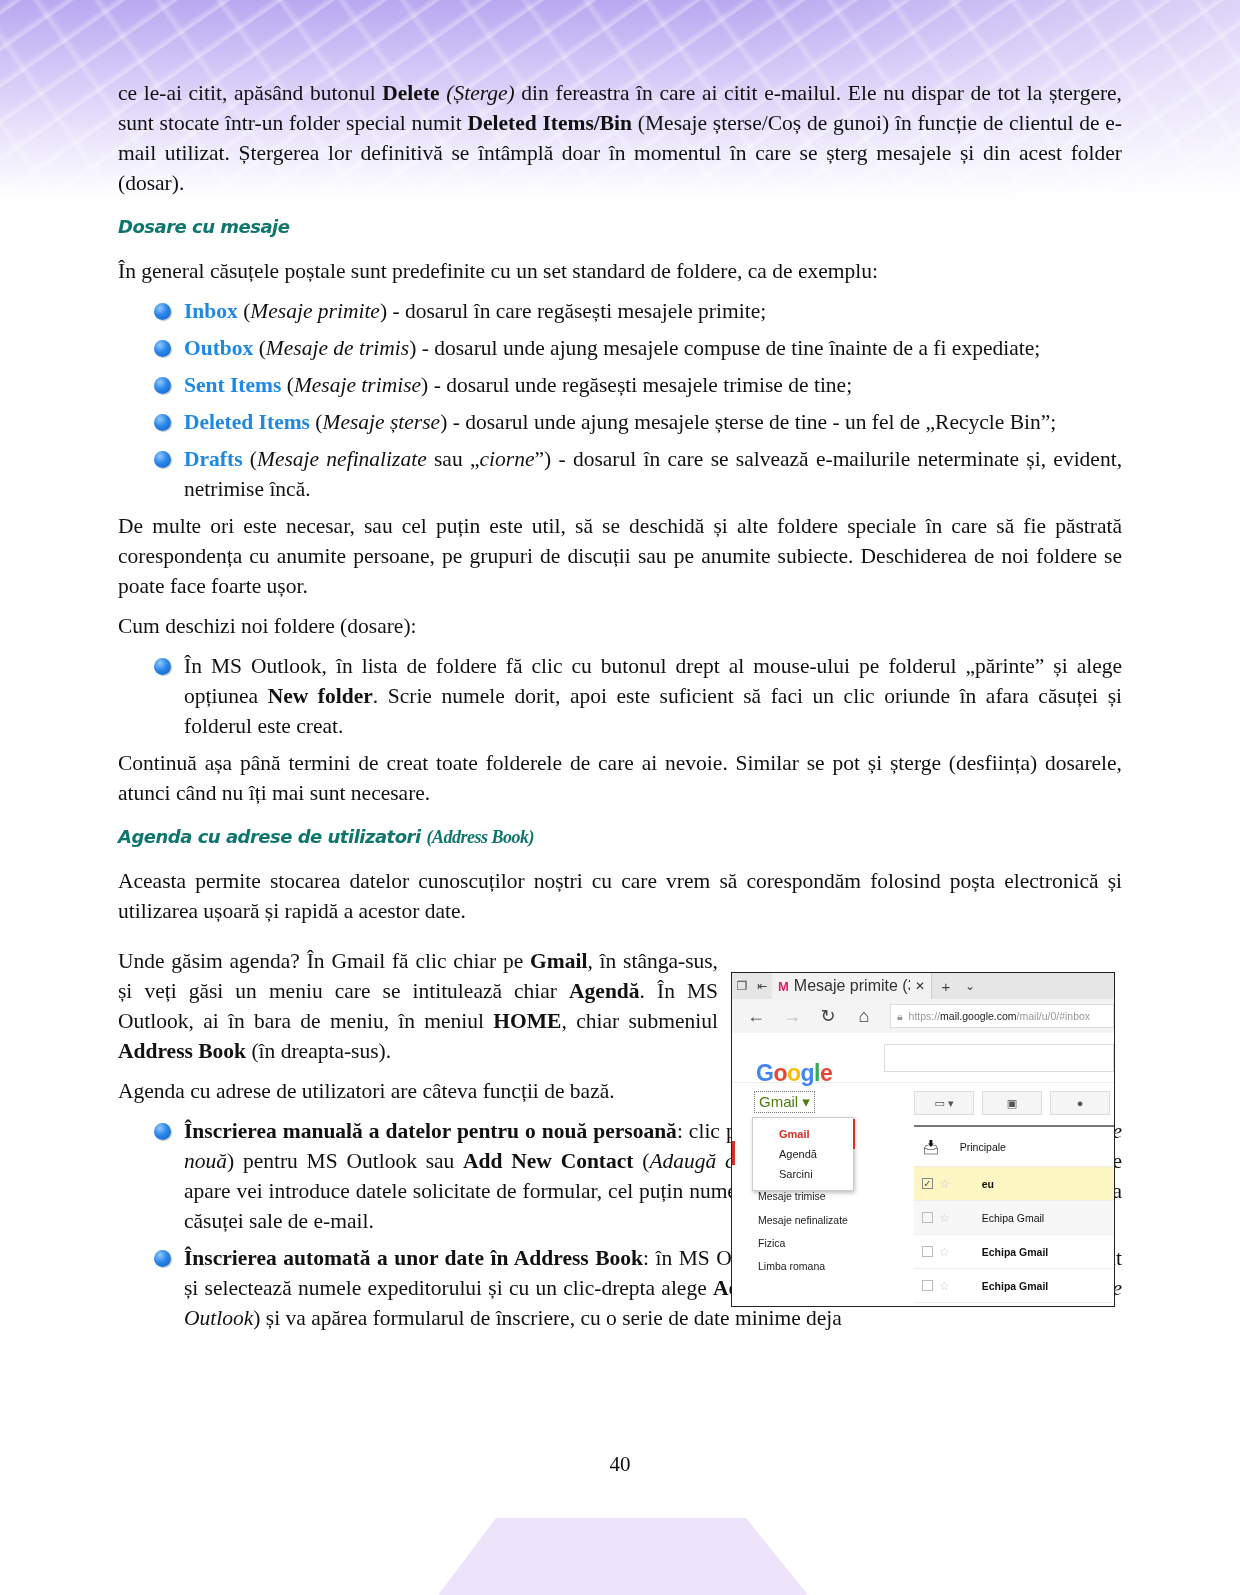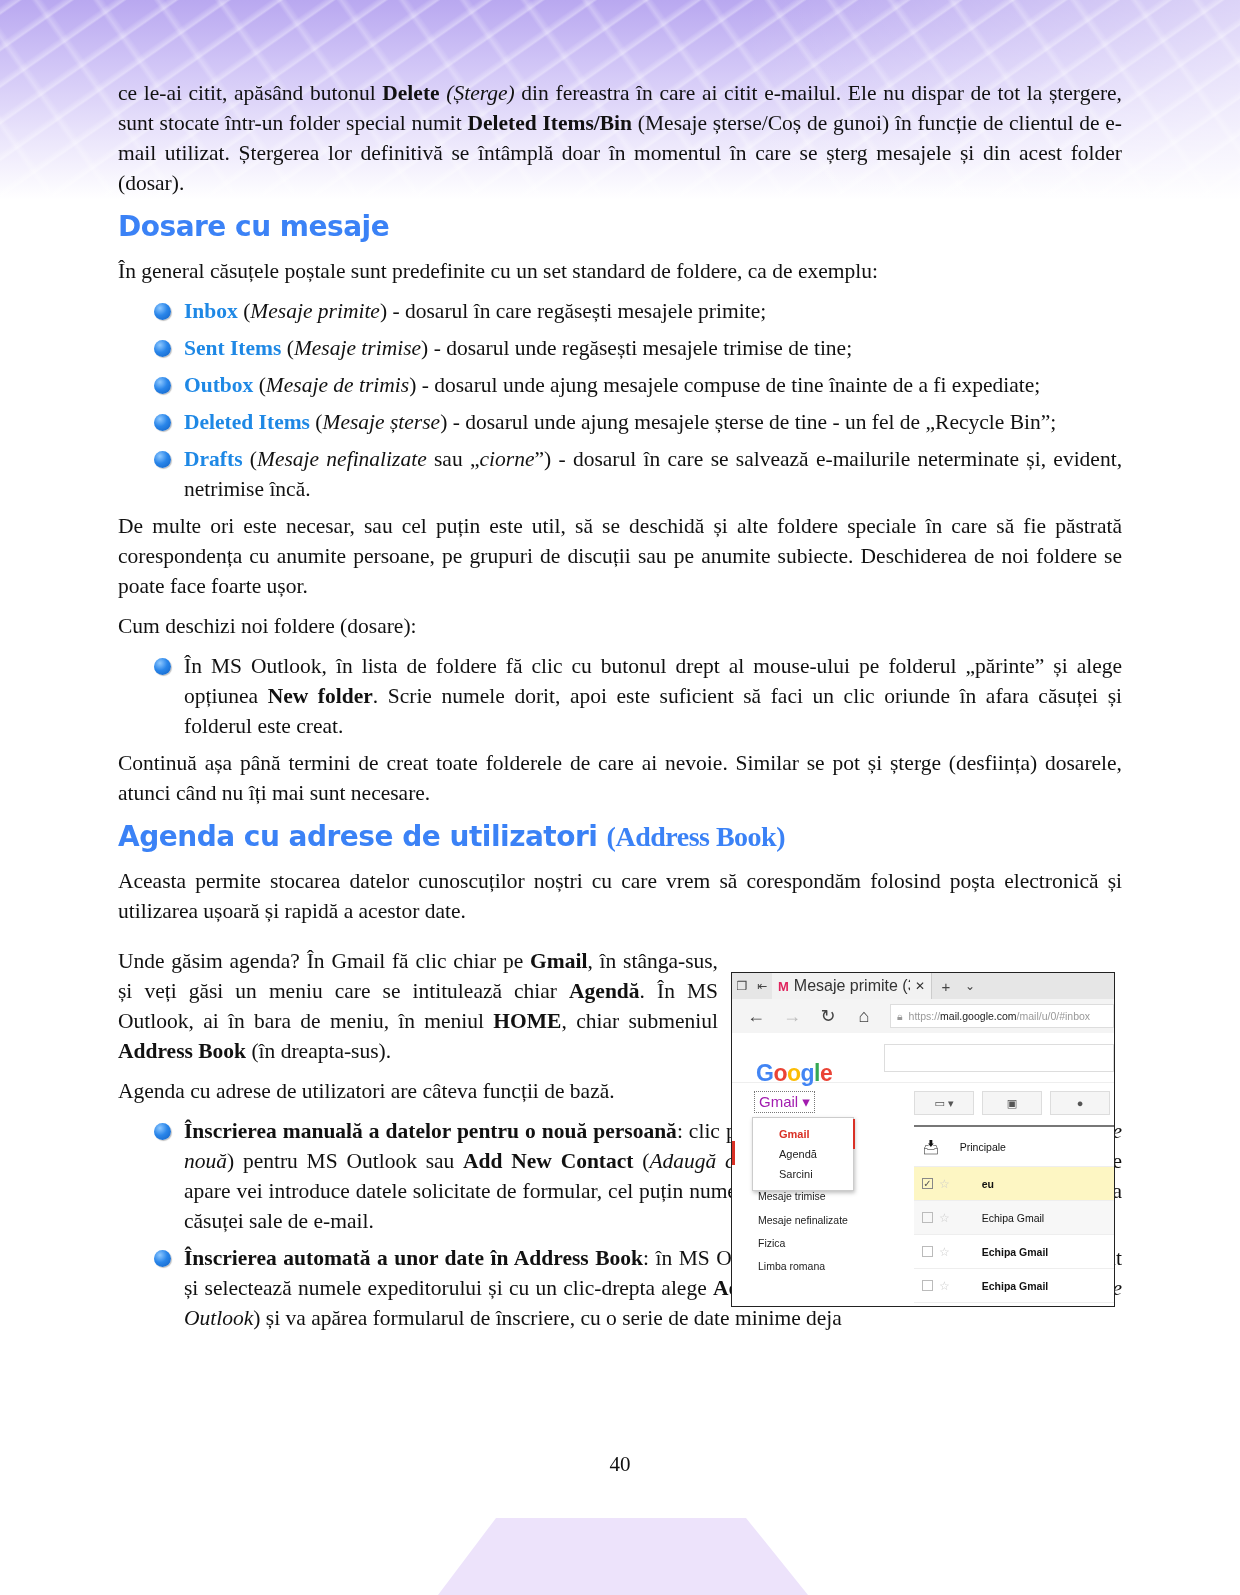--- a/index.html
+++ b/index.html
@@ -15,22 +15,22 @@
   }
   .header-bg::after {
     content: ""; position: absolute; inset: 0;
     background: linear-gradient(90deg, rgba(255,255,255,0) 0%, rgba(255,255,255,0) 60%, rgba(255,255,255,0.5) 100%);
   }
 
   .content { position: absolute; left: 118px; top: 78px; width: 1004px; font-size: 21.5px; line-height: 30px; }
   p { text-align: justify; }
   .para { margin-bottom: 10px; }
   .heading {
-    font-family: "DejaVu Sans", sans-serif; color: #3b82f6;
-    font-size: 28px; line-height: 30px; margin: 14px 0 14px 0; letter-spacing: -0.5px;
+    font-family: "DejaVu Sans", sans-serif; font-style: italic; color: #0f766e;
+    font-size: 18px; line-height: 30px; margin: 14px 0 14px 0; letter-spacing: -0.5px;
   }
   .heading .serif { font-family: "Liberation Serif", serif; font-weight: bold; }
 
   ul.bullets { list-style: none; margin-left: 36px; }
   ul.bullets li { position: relative; padding-left: 30px; margin-bottom: 7px; text-align: justify; }
   .bullet {
     position: absolute; left: 0; top: 7px; width: 17px; height: 17px; border-radius: 50%;
     background: radial-gradient(circle at 35% 30%, #8ec8ff 0%, #2a86ea 45%, #0f5fc2 100%);
     box-shadow: 1px 1px 1px rgba(0,0,0,0.25);
   }
@@ -55,21 +55,21 @@
   .addrbar { height: 34px; background: #f4f4f4; display: flex; align-items: center; gap: 0; padding-left: 6px; font-size: 18px; color: #444; }
   .nav { width: 36px; text-align: center; }
   .nav.dim { color: #bbb; }
   .url { margin-left: 8px; flex: 1; height: 24px; background: #fff; border: 1px solid #ddd; display: flex; align-items: center; padding-left: 6px; font-size: 10.5px; color: #999; gap: 6px; }
   .url b { color: #222; font-weight: normal; }
   .gheader { height: 50px; display: flex; align-items: center; border-bottom: 1px solid #eee; }
   .glogo { margin-left: 24px; font-size: 23px; font-weight: bold; letter-spacing: -0.5px; margin-top: 32px; }
   .g-b { color: #4285f4; } .g-r { color: #ea4335; } .g-y { color: #fbbc05; } .g-g { color: #34a853; }
   .gsearch { margin-left: 52px; flex: 1; height: 28px; border: 1px solid #ddd; }
   .gbody { position: relative; height: 200px; }
-  .gmail-btn { position: absolute; left: 22px; top: 8px; color: #a21caf; font-size: 15px; border: 1px dotted #777; padding: 1px 4px; }
+  .gmail-btn { position: absolute; left: 22px; top: 8px; color: #4d7c0f; font-size: 15px; border: 1px dotted #777; padding: 1px 4px; }
   .toolbar { position: absolute; left: 182px; top: 8px; display: flex; gap: 8px; }
   .tbtn { height: 24px; border: 1px solid #ddd; background: #f5f5f5; display: flex; align-items: center; justify-content: center; font-size: 11px; color: #555; }
   .menu { position: absolute; left: 20px; top: 34px; width: 102px; background: #fff; border: 1px solid #ccc; box-shadow: 1px 2px 4px rgba(0,0,0,0.25); z-index: 2; padding: 6px 0; }
   .menu div { font-size: 11px; padding: 4px 0 4px 26px; color: #222; }
   .menu .active { color: #d93025; font-weight: bold; }
   .redbar { position: absolute; left: 0; top: 58px; width: 3px; height: 24px; background: #d93025; }
   .redbar2 { position: absolute; left: 121px; top: 36px; width: 2px; height: 30px; background: #d93025; z-index: 3; }
   .folders { position: absolute; left: 26px; top: 84px; font-size: 10.5px; color: #222; }
   .folders div { height: 23.3px; }
   .mlist { position: absolute; left: 182px; top: 42px; right: 0; border-top: 2px solid #777; }
@@ -99,22 +99,22 @@
   <p class="para">
     <span>ce le-ai citit, apăsând butonul </span><b>Delete</b><i> (Șterge)</i><span> din fereastra în care ai citit e-mailul. Ele nu dispar de tot la ștergere, sunt stocate într-un folder special numit </span><b>Deleted Items/Bin</b><span> (Mesaje șterse/Coș de gunoi) în funcție de clientul de e-mail utilizat. Ștergerea lor definitivă se întâmplă doar în momentul în care se șterg mesajele și din acest folder (dosar).</span>
   </p>
 
   <h2 class="heading">Dosare cu mesaje</h2>
 
   <p class="para">În general căsuțele poștale sunt predefinite cu un set standard de foldere, ca de exemplu:</p>
 
   <ul class="bullets">
     <li><span class="bullet"></span><span class="term">Inbox</span> (<i>Mesaje primite</i>)<span> - dosarul în care regăsești mesajele primite;</span></li>
+    <li><span class="bullet"></span><span class="term">Outbox</span> (<i>Mesaje de trimis</i>)<span> - dosarul unde ajung mesajele compuse de tine înainte de a fi expediate;</span></li>
     <li><span class="bullet"></span><span class="term">Sent Items</span> (<i>Mesaje trimise</i>)<span> - dosarul unde regăsești mesajele trimise de tine;</span></li>
-    <li><span class="bullet"></span><span class="term">Outbox</span> (<i>Mesaje de trimis</i>)<span> - dosarul unde ajung mesajele compuse de tine înainte de a fi expediate;</span></li>
     <li><span class="bullet"></span><span class="term">Deleted Items</span> (<i>Mesaje șterse</i>)<span> - dosarul unde ajung mesajele șterse de tine - un fel de „Recycle Bin”;</span></li>
     <li><span class="bullet"></span><span class="term">Drafts</span> (<i>Mesaje nefinalizate</i><span> sau „</span><i>ciorne</i><span>”) - dosarul în care se salvează e-mailurile neterminate și, evident, netrimise încă.</span></li>
   </ul>
 
   <p class="para" style="margin-top:6px">De multe ori este necesar, sau cel puțin este util, să se deschidă și alte foldere speciale în care să fie păstrată corespondența cu anumite persoane, pe grupuri de discuții sau pe anumite subiecte. Deschiderea de noi foldere se poate face foarte ușor.</p>
   <p class="para">Cum deschizi noi foldere (dosare):</p>
 
   <ul class="bullets">
     <li><span class="bullet"></span><span>În MS Outlook, în lista de foldere fă clic cu butonul drept al mouse-ului pe folderul „părinte” și alege opțiunea </span><b>New folder</b><span>. Scrie numele dorit, apoi este suficient să faci un clic oriunde în afara căsuței și folderul este creat.</span></li>
   </ul>

